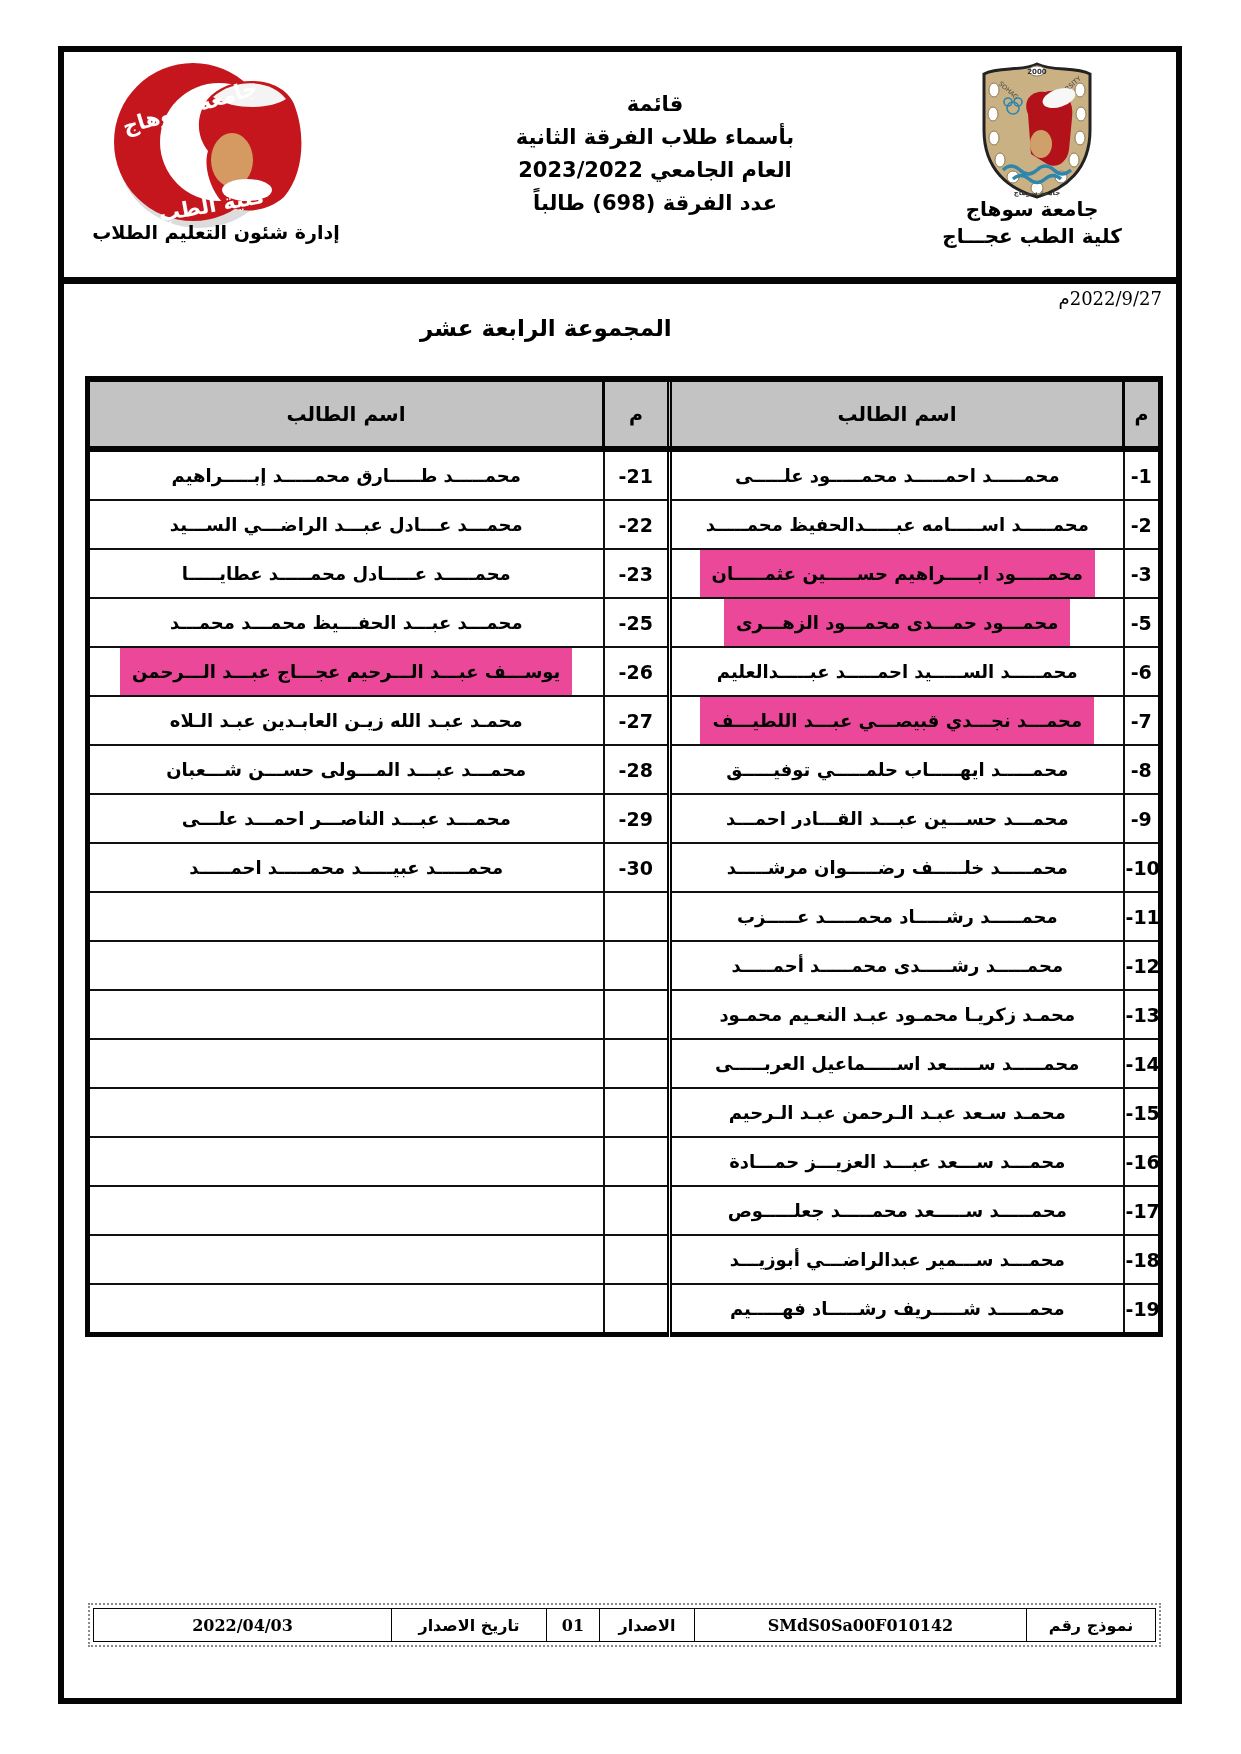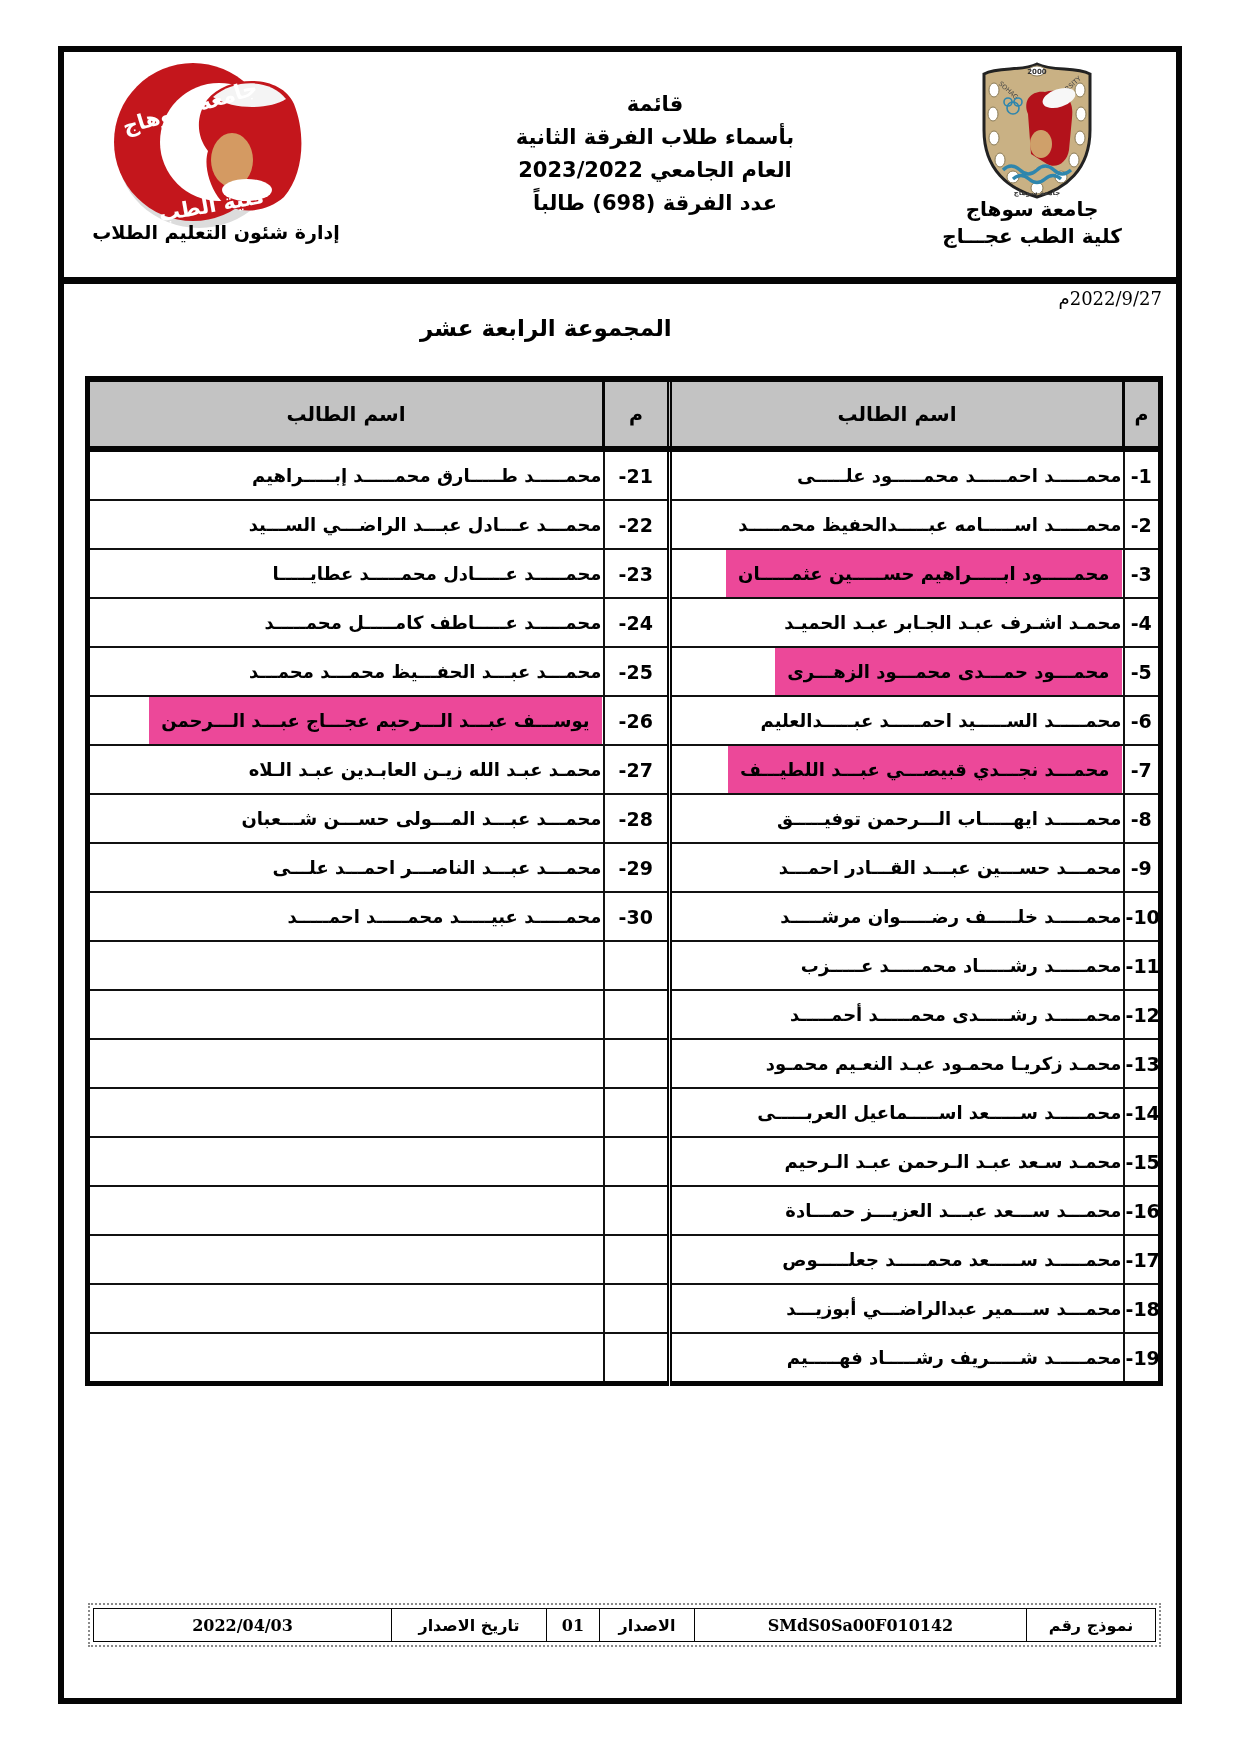--- a/index.html
+++ b/index.html
@@ -18,21 +18,21 @@
   .doc-date{left:880px;top:288px;width:282px;text-align:right;direction:rtl;
             font-family:"DejaVu Serif","DejaVu Sans",serif;font-size:18px;}
   .group-title{left:420px;top:315px;width:400px;text-align:left;direction:rtl;
                font-weight:bold;font-size:23px;}
   
   .students{left:85px;top:376px;width:1073px;border-collapse:collapse;table-layout:fixed;}
   .students th{background:#c3c3c3;font-weight:bold;font-size:20px;height:62px;
                border:3px solid #050505;border-top:6px solid #050505;border-bottom:6px solid #050505;}
   .students td{border:2px solid #111;height:45px;text-align:center;vertical-align:middle;
                overflow:hidden;white-space:nowrap;}
-  .students td.name-cell{direction:rtl;font-weight:bold;font-size:18px;text-align:right;}
+  .students td.name-cell{direction:rtl;font-weight:bold;font-size:18px;}
   .students td.num-cell,.students th.num-h{direction:ltr;font-weight:bold;font-size:19px;}
   .students .grp-sep{border-left:5px double #050505;}
   .students table, .students{border:5px solid #050505;}
   .hl{background:#ec4899;padding:17px 12px;}
   
   .form-footer{left:93px;top:1608px;width:1062px;border-collapse:collapse;table-layout:fixed;
                outline:2px dotted #8a8a8a;outline-offset:3px;}
   .form-footer td{border:1.5px solid #050505;height:30px;text-align:center;vertical-align:middle;
                   font-weight:bold;font-size:16px;overflow:hidden;white-space:nowrap;}
   .form-footer td.lab{direction:rtl;font-family:"DejaVu Sans",sans-serif;}
@@ -138,47 +138,41 @@
         <td class="name-cell grp-sep"><span>محمـــــد اســـــامه عبـــــدالحفيظ محمـــــد</span></td>
         <td class="num-cell"><span>-2</span></td>
       </tr>
       <tr>
         <td class="name-cell"><span>محمـــــد عـــــادل محمـــــد عطايـــــا</span></td>
         <td class="num-cell"><span>-23</span></td>
         <td class="name-cell grp-sep"><span class="hl">محمـــــود ابـــــراهيم حســـــين عثمـــــان</span></td>
         <td class="num-cell"><span>-3</span></td>
       </tr>
       <tr>
-        <td class="name-cell"><span>محمـــــد عـــــاطف كامـــــل محمـــــد</span></td>
-        <td class="num-cell"><span>-24</span></td>
-        <td class="name-cell grp-sep"><span>محمـد اشـرف عبـد الجـابر عبـد الحميـد</span></td>
-        <td class="num-cell"><span>-4</span></td>
-      </tr>
-      <tr>
         <td class="name-cell"><span>محمـــد عبـــد الحفـــيظ محمـــد محمـــد</span></td>
         <td class="num-cell"><span>-25</span></td>
         <td class="name-cell grp-sep"><span class="hl">محمـــود حمـــدى محمـــود الزهـــرى</span></td>
         <td class="num-cell"><span>-5</span></td>
       </tr>
       <tr>
         <td class="name-cell"><span class="hl">يوســـف عبـــد الـــرحيم عجـــاج عبـــد الـــرحمن</span></td>
         <td class="num-cell"><span>-26</span></td>
         <td class="name-cell grp-sep"><span>محمـــــد الســـــيد احمـــــد عبـــــدالعليم</span></td>
         <td class="num-cell"><span>-6</span></td>
       </tr>
       <tr>
         <td class="name-cell"><span>محمـد عبـد الله زيـن العابـدين عبـد الـلاه</span></td>
         <td class="num-cell"><span>-27</span></td>
         <td class="name-cell grp-sep"><span class="hl">محمـــد نجـــدي قبيصـــي عبـــد اللطيـــف</span></td>
         <td class="num-cell"><span>-7</span></td>
       </tr>
       <tr>
         <td class="name-cell"><span>محمـــد عبـــد المـــولى حســـن شـــعبان</span></td>
         <td class="num-cell"><span>-28</span></td>
-        <td class="name-cell grp-sep"><span>محمـــــد ايهـــــاب الـــرحمن توفيـــــق</span></td>
+        <td class="name-cell grp-sep"><span>محمـــــد ايهـــــاب حلمـــــي توفيـــــق</span></td>
         <td class="num-cell"><span>-8</span></td>
       </tr>
       <tr>
         <td class="name-cell"><span>محمـــد عبـــد الناصـــر احمـــد علـــى</span></td>
         <td class="num-cell"><span>-29</span></td>
         <td class="name-cell grp-sep"><span>محمـــد حســـين عبـــد القـــادر احمـــد</span></td>
         <td class="num-cell"><span>-9</span></td>
       </tr>
       <tr>
         <td class="name-cell"><span>محمـــــد عبيـــــد محمـــــد احمـــــد</span></td>

